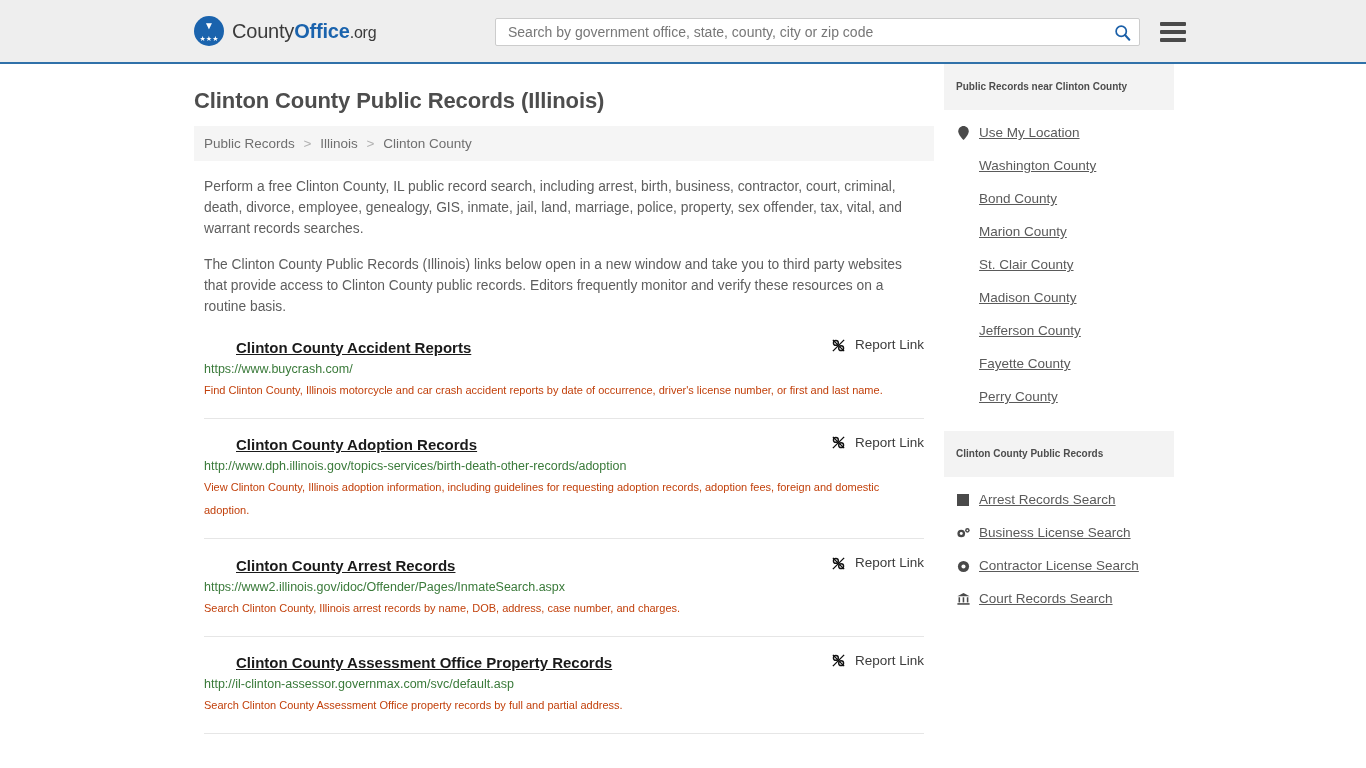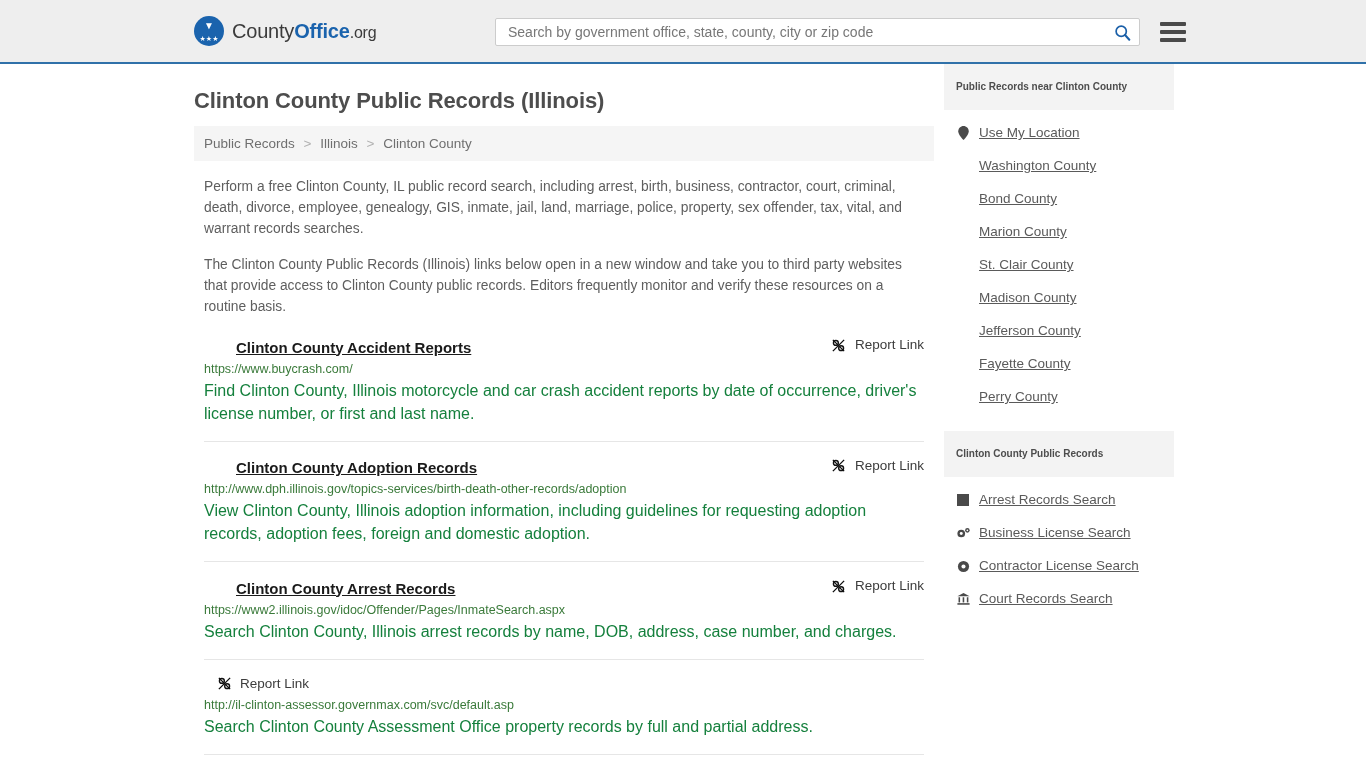--- a/index.html
+++ b/index.html
@@ -189,23 +189,23 @@
     width: 16px; height: 16px;
     align-items: center; justify-content: center;
   }
   .result-url {
     font-size: 12.5px;
     color: #3a7a3a;
     margin-top: 6px;
     word-break: break-all;
   }
   .result-desc {
-    font-size: 16px;
+    font-size: 11px;
     line-height: 23px;
-    color: #15803d;
+    color: #c2410c;
     margin-top: 3px;
   }
 
   
   .side-box { margin-bottom: 18px; }
   .side-head {
     background: #f3f3f3;
     padding: 12px 12px;
     font-size: 10px;
     font-weight: bold;
@@ -331,20 +331,21 @@
                   </svg>
                 </span>
                 <span>Report Link</span>
               </span>
             </div>
             <div class="result-url">https://www2.illinois.gov/idoc/Offender/Pages/InmateSearch.aspx</div>
             <div class="result-desc">Search Clinton County, Illinois arrest records by name, DOB, address, case number, and charges.</div>
           </div>
           <div class="result">
             <div class="result-head">
+              <a href="#" class="result-title">Clinton County Assessment Office Property Records</a>
               <span class="report-link">
                 <span class="unlink-icon">
                   <svg width="15" height="15" viewBox="0 0 16 16">
                     <path d="M2 2 L14 14 M14 2 L2 14" stroke="#111111" stroke-width="1.5" fill="none"></path>
                     <circle cx="5.2" cy="5.2" r="2.6" fill="none" stroke="#111111" stroke-width="1.5"></circle>
                     <circle cx="10.8" cy="10.8" r="2.6" fill="none" stroke="#111111" stroke-width="1.5"></circle>
                   </svg>
                 </span>
                 <span>Report Link</span>
               </span>

